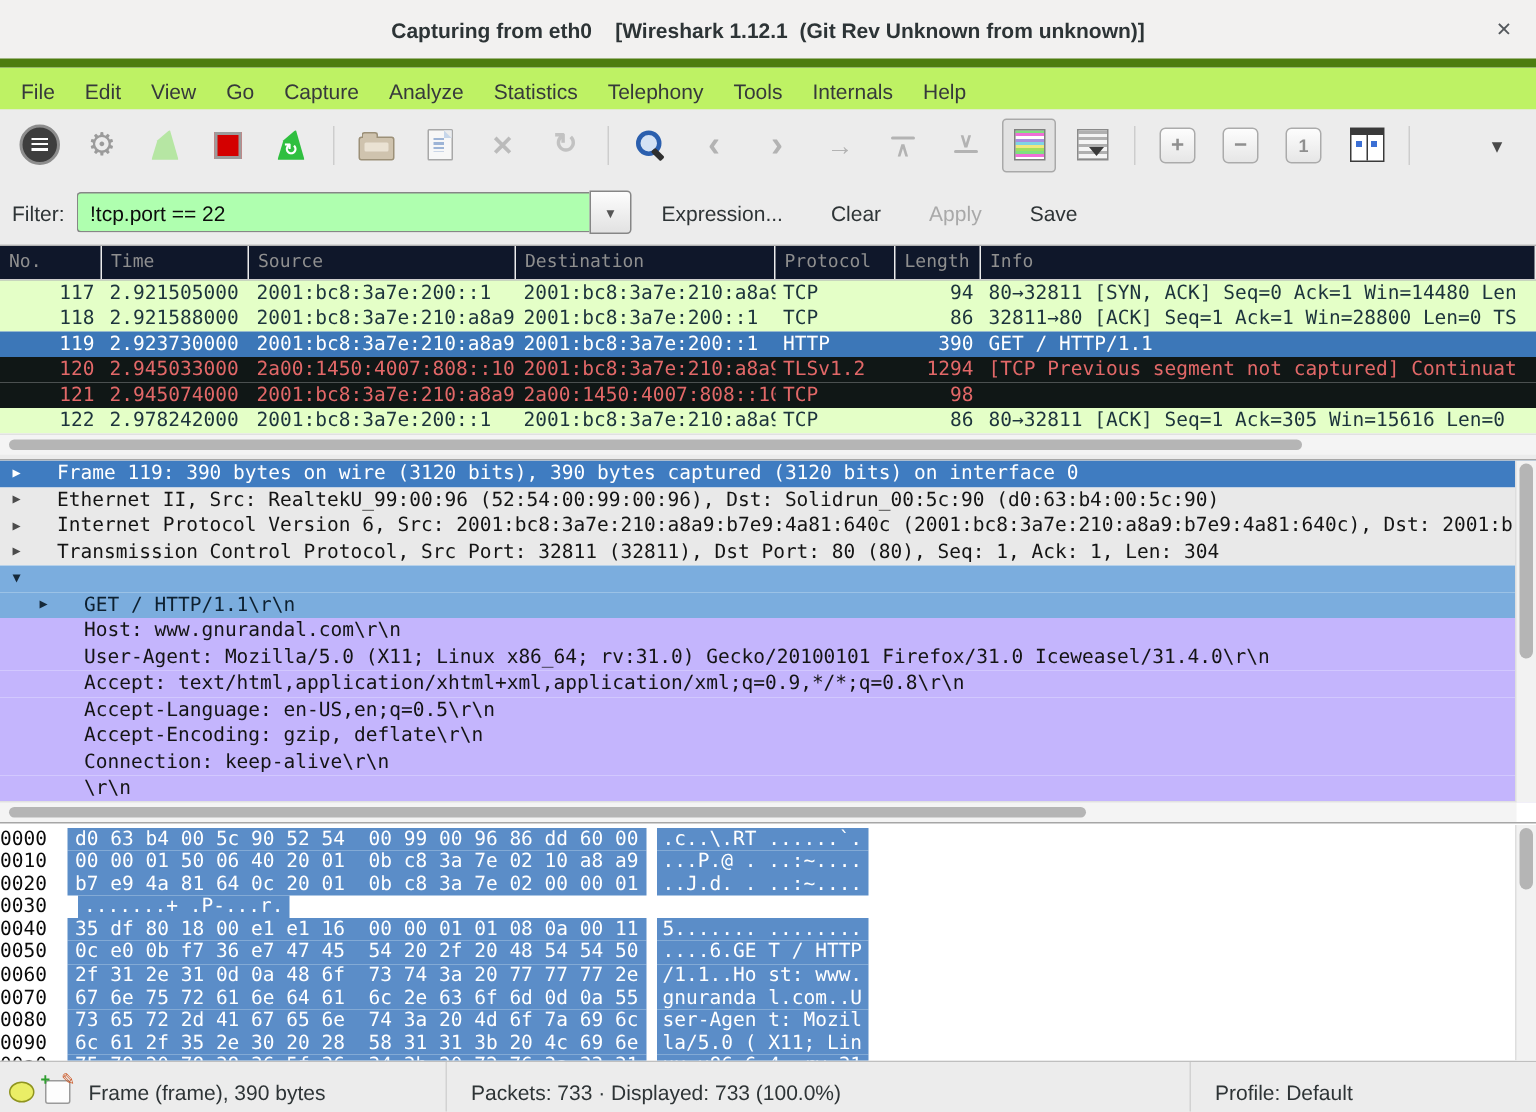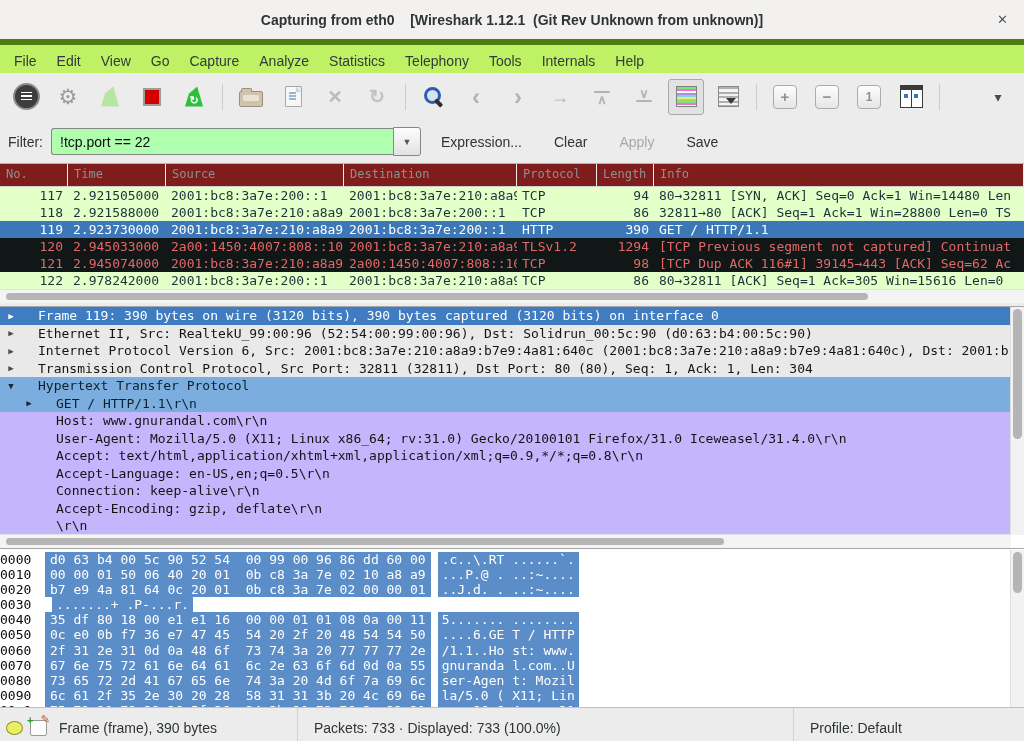--- a/index.html
+++ b/index.html
@@ -84,21 +84,21 @@
   .combo-btn{width:26px;height:27px;border:1px solid #868686;border-radius:0 3px 3px 0;
      background:linear-gradient(#fdfdfd,#e2e2e2);display:flex;align-items:center;justify-content:center;
      font-size:9px;color:#555}
   .filter-actions{display:flex;align-items:center;margin-left:20px;gap:32px}
   .filter-action{font-size:14px;color:#2e3436}
   .filter-action.disabled{color:#a9a9a9}
 
   
   .packet-pane{border-top:1px solid #b2b2b2;background:#fff}
   .pgrid{display:grid;grid-template-columns:68px 98px 178px 173px 80px 57px 1fr}
-  .plist-header{height:22px;background:#7f1d1d;border-bottom:1px solid #cfcfcf}
+  .plist-header{height:22px;background:#0f172a;border-bottom:1px solid #cfcfcf}
   .ph-cell{font-family:"DejaVu Sans Mono",monospace;font-size:12px;line-height:21px;color:#8f8f8f;
      padding-left:6px;border-right:1px solid #ececec;overflow:hidden;white-space:nowrap}
   .plist-row{height:17px}
   .pcell{font-family:"DejaVu Sans Mono",monospace;font-size:13px;line-height:17px;
      white-space:nowrap;overflow:hidden;padding-left:5px}
   .pcell.r{text-align:right;padding-right:5px;padding-left:0}
   .row-green{background:#e4ffc7;color:#1c333c}
   .row-selected{background:#3c77b8;color:#fff}
   .row-bad{background:#101716;color:#e26868}
   .hscroll{height:13px;background:#f4f4f4;border-top:1px solid #e1e1e1;position:relative}
@@ -315,21 +315,20 @@
         <div class="pcell r">1294</div>
         <div class="pcell">[TCP Previous segment not captured] Continuat</div>
       </div>
       <div class="pgrid plist-row row-bad">
         <div class="pcell r">121</div>
         <div class="pcell">2.945074000</div>
         <div class="pcell">2001:bc8:3a7e:210:a8a9</div>
         <div class="pcell">2a00:1450:4007:808::10</div>
         <div class="pcell">TCP</div>
         <div class="pcell r">98</div>
-        <div class="pcell">[TCP Dup ACK 116#1] 39145→443 [ACK] Seq=62 Ac</div>
       </div>
       <div class="pgrid plist-row row-green">
         <div class="pcell r">122</div>
         <div class="pcell">2.978242000</div>
         <div class="pcell">2001:bc8:3a7e:200::1</div>
         <div class="pcell">2001:bc8:3a7e:210:a8a9</div>
         <div class="pcell">TCP</div>
         <div class="pcell r">86</div>
         <div class="pcell">80→32811 [ACK] Seq=1 Ack=305 Win=15616 Len=0</div>
       </div>
@@ -354,21 +353,20 @@
       <div class="d-row lvl0 d-gray">
         <span class="d-exp">▶</span>
         <span class="d-text">Internet Protocol Version 6, Src: 2001:bc8:3a7e:210:a8a9:b7e9:4a81:640c (2001:bc8:3a7e:210:a8a9:b7e9:4a81:640c), Dst: 2001:b</span>
       </div>
       <div class="d-row lvl0 d-gray">
         <span class="d-exp">▶</span>
         <span class="d-text">Transmission Control Protocol, Src Port: 32811 (32811), Dst Port: 80 (80), Seq: 1, Ack: 1, Len: 304</span>
       </div>
       <div class="d-row lvl0 d-light">
         <span class="d-exp">▼</span>
-        <span class="d-text">Hypertext Transfer Protocol</span>
       </div>
       <div class="d-row lvl1 d-light">
         <span class="d-exp">▶</span>
         <span class="d-text">GET / HTTP/1.1\r\n</span>
       </div>
       <div class="d-row lvl1 d-plain">
         <span class="d-exp"></span>
         <span class="d-text">Host: www.gnurandal.com\r\n</span>
       </div>
       <div class="d-row lvl1 d-plain">
@@ -378,25 +376,25 @@
       <div class="d-row lvl1 d-plain">
         <span class="d-exp"></span>
         <span class="d-text">Accept: text/html,application/xhtml+xml,application/xml;q=0.9,*/*;q=0.8\r\n</span>
       </div>
       <div class="d-row lvl1 d-plain">
         <span class="d-exp"></span>
         <span class="d-text">Accept-Language: en-US,en;q=0.5\r\n</span>
       </div>
       <div class="d-row lvl1 d-plain">
         <span class="d-exp"></span>
+        <span class="d-text">Accept-Encoding: gzip, deflate\r\n</span>
+      </div>
+      <div class="d-row lvl1 d-plain">
+        <span class="d-exp"></span>
         <span class="d-text">Connection: keep-alive\r\n</span>
-      </div>
-      <div class="d-row lvl1 d-plain">
-        <span class="d-exp"></span>
-        <span class="d-text">Accept-Encoding: gzip, deflate\r\n</span>
       </div>
       <div class="d-row lvl1 d-plain">
         <span class="d-exp"></span>
         <span class="d-text">\r\n</span>
       </div>
     </div>
   <div class="d-vscroll">
     <div class="d-vthumb"></div>
   </div>
   <div class="d-hscroll">

